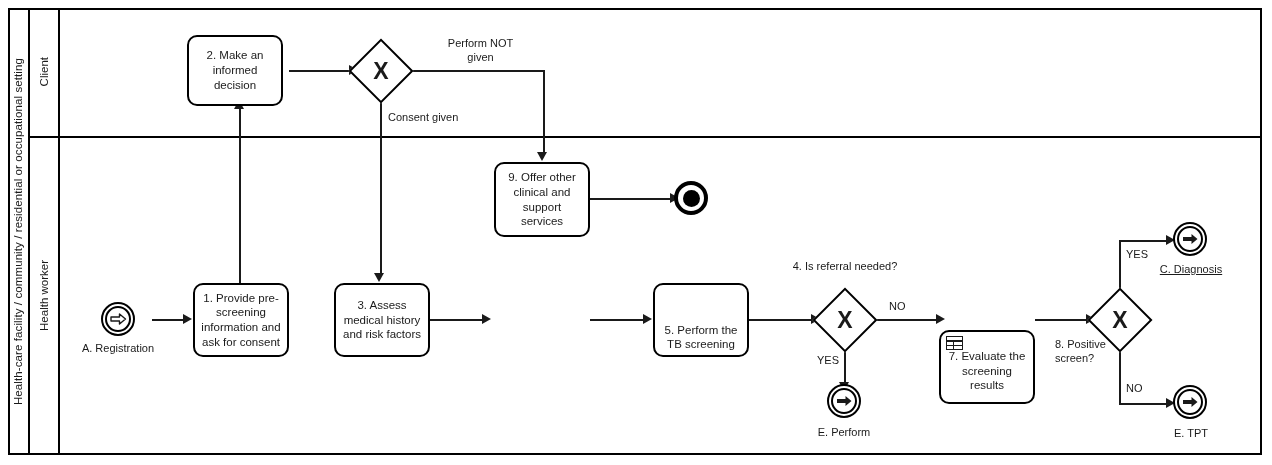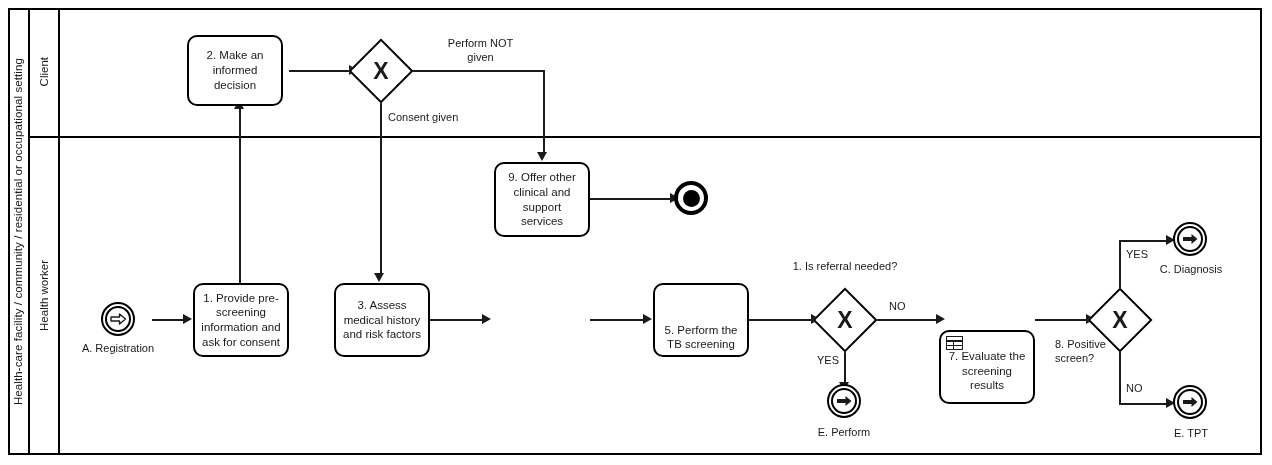--- a/index.html
+++ b/index.html
@@ -137,41 +137,41 @@
   </div>
   <div class="flab" style="left:790px;top:426px;width:108px;">E. Perform</div>
 
   <div class="ev ev-link" style="left:1173px;top:222px;">
     <div class="inner">
       <svg class="arrow-glyph" width="17" height="12" viewBox="0 0 17 12">
         <path d="M1 4 L9.5 4 L9.5 1 L15.5 6 L9.5 11 L9.5 8 L1 8 Z" fill="#1a1a1a"></path>
       </svg>
     </div>
   </div>
-  <div class="flab" style="left:1136px;top:263px;width:110px;">C. Diagnosis</div>
+  <div class="flab" style="left:1136px;top:263px;width:110px;text-decoration:underline;">C. Diagnosis</div>
 
   <div class="ev ev-link" style="left:1173px;top:385px;">
     <div class="inner">
       <svg class="arrow-glyph" width="17" height="12" viewBox="0 0 17 12">
         <path d="M1 4 L9.5 4 L9.5 1 L15.5 6 L9.5 11 L9.5 8 L1 8 Z" fill="#1a1a1a"></path>
       </svg>
     </div>
   </div>
   <div class="flab" style="left:1143px;top:427px;width:96px;">E. TPT</div>
 
   <div style="position:absolute;left:358px;top:48px;width:46px;height:46px;">
     <div class="gw" style="left:0;top:0;"></div>
     <div class="gw-x">X</div>
   </div>
 
   <div style="position:absolute;left:822px;top:297px;width:46px;height:46px;">
     <div class="gw" style="left:0;top:0;"></div>
     <div class="gw-x">X</div>
   </div>
-  <div class="flab" style="left:785px;top:260px;width:120px;">1. Is referral needed?</div>
+  <div class="flab" style="left:785px;top:260px;width:120px;">4. Is referral needed?</div>
 
   <div style="position:absolute;left:1097px;top:297px;width:46px;height:46px;">
     <div class="gw" style="left:0;top:0;"></div>
     <div class="gw-x">X</div>
   </div>
   <div class="flab left" style="left:1055px;top:338px;width:70px;">8. Positive screen?</div>
 
   <div class="flab" style="left:418px;top:37px;width:125px;">Perform NOT
 given</div>
   <div class="flab left" style="left:388px;top:111px;width:130px;">Consent given</div>

